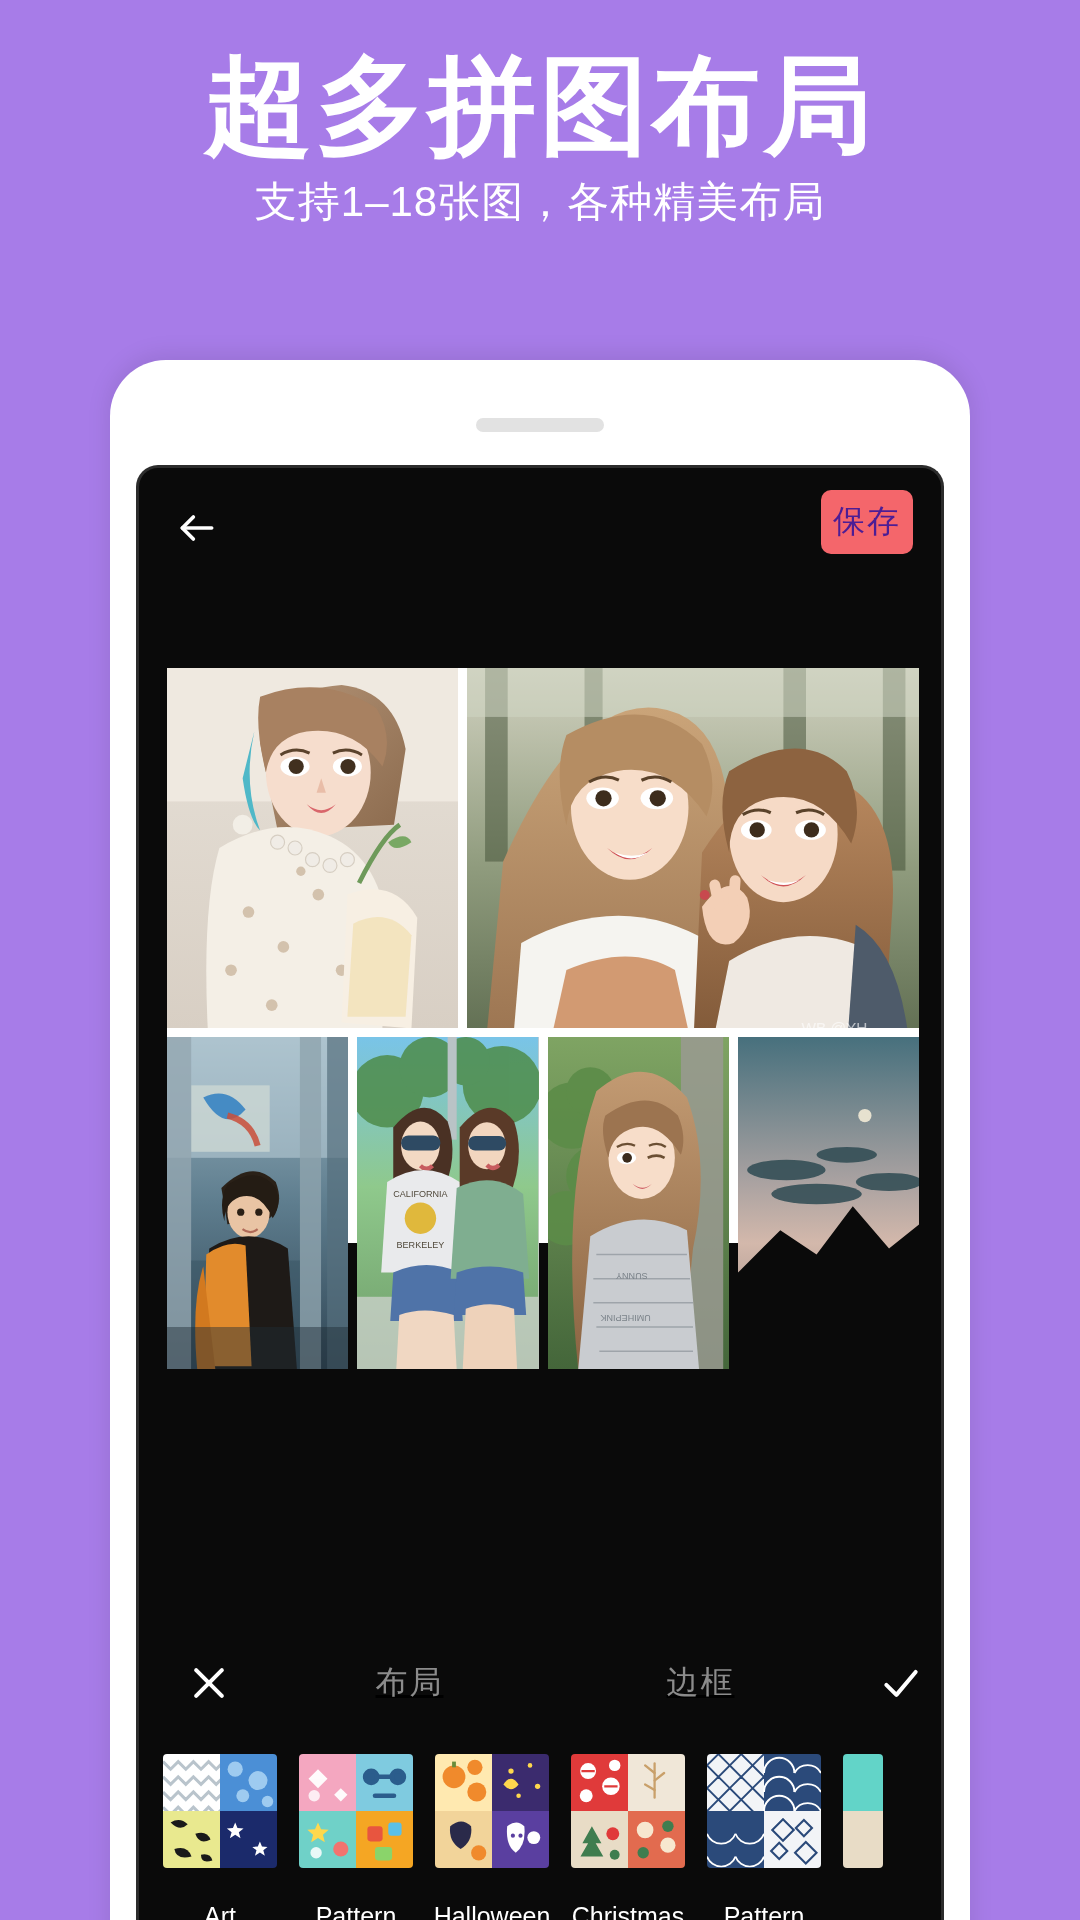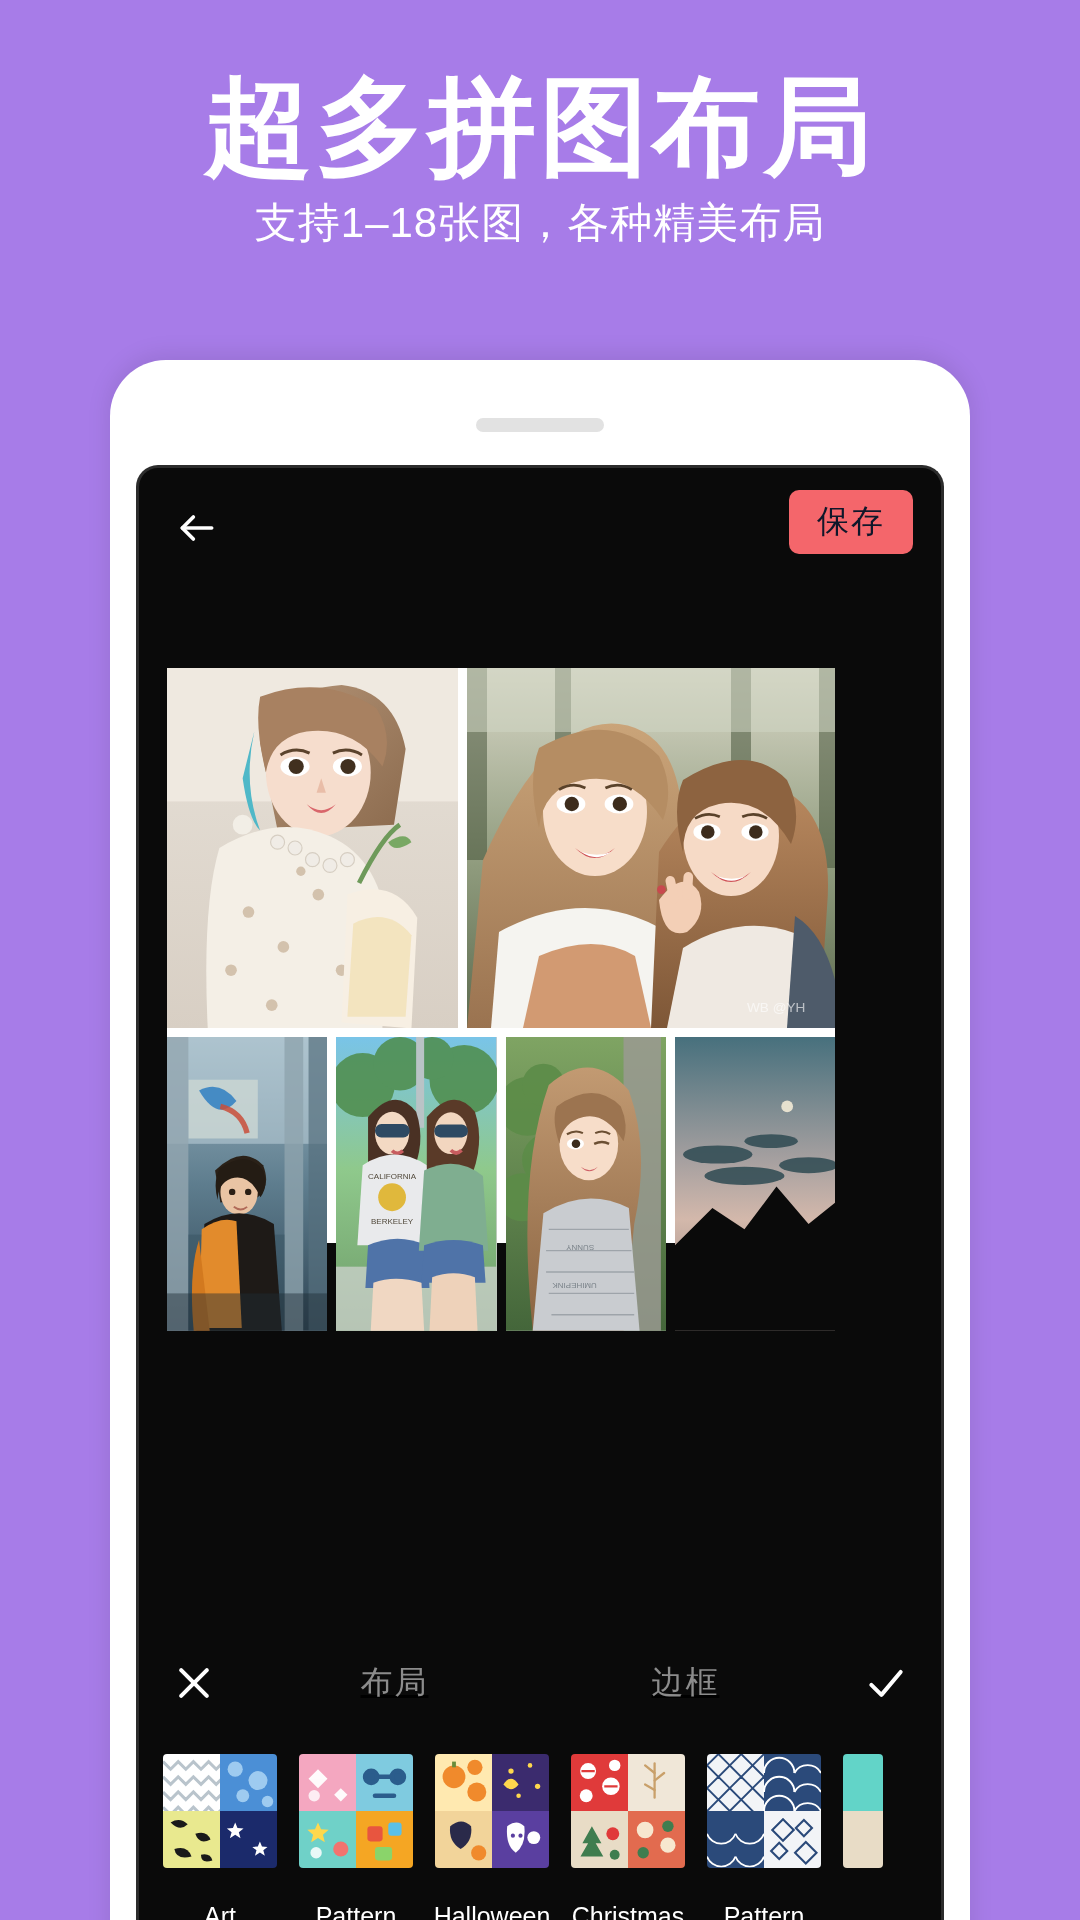--- a/index.html
+++ b/index.html
@@ -6,21 +6,21 @@
   html,body { width:1080px; height:1920px; overflow:hidden; }
   body {
     font-family:"Liberation Sans","DejaVu Sans",sans-serif;
     background:#a77ce8;
     position:relative;
   }
   
   .promo { position:absolute; top:0; left:0; width:1080px; height:360px;
            display:flex; flex-direction:column; align-items:center; }
   .promo-title {
-    margin-top:68px;
+    margin-top:47px;
     font-size:108px;
     font-weight:bold;
     color:#ffffff;
     letter-spacing:4px;
     line-height:1.1;
     white-space:nowrap;
   }
   .promo-sub {
     margin-top:8px;
     font-size:42px;
@@ -53,49 +53,49 @@
   
   .app-header { position:absolute; top:0; left:0; width:100%; height:118px; }
   .back-btn {
     position:absolute; left:30px; top:32px;
     width:56px; height:56px;
     display:flex; align-items:center; justify-content:center;
   }
   .back-btn svg { width:44px; height:44px; }
   .save-btn {
     position:absolute; right:28px; top:22px;
-    width:124px; height:64px;
+    width:92px; height:64px;
     background:#f4666b;
     border-radius:10px;
     display:flex; align-items:center; justify-content:center;
-    color:#0f172a; font-size:32px; letter-spacing:2px;
+    color:#4c1d95; font-size:32px; letter-spacing:2px;
     border:none; cursor:pointer;
     font-family:Liberation Serif, serif;
   }
   
   .collage-wrap {
     position:absolute; top:200px; left:28px;
-    width:668px; height:575px;
+    width:752px; height:575px;
     background:#ffffff;
   }
   .collage {
     width:100%; height:100%;
     display:flex; flex-direction:column; gap:9px;
   }
   .c-row { display:flex; gap:9px; }
   .c-row.top { height:360px; }
   .c-row.bottom { height:auto; flex:1; }
   .cell { overflow:hidden; position:relative; background:#cfcfcf; }
   .cell.t1 { flex:0 0 291px; }
   .cell.t2 { flex:1; }
   .c-row.bottom .cell { flex:1; }
   .cell svg { display:block; width:100%; height:100%; }
   
   .tabbar {
-    position:absolute; left:0; bottom:222px;
+    position:absolute; left:15px; bottom:222px;
     width:100%; height:110px;
     display:flex; align-items:center;
     background:#0a0a0a;
     text-decoration:underline;
   }
   .icon-btn { width:110px; display:flex; align-items:center; justify-content:center; }
   .icon-btn svg { width:44px; height:44px; }
   .tabs { flex:1; display:flex; align-items:center; justify-content:space-around; height:100%; }
   .tab {
     position:relative; height:100%;

